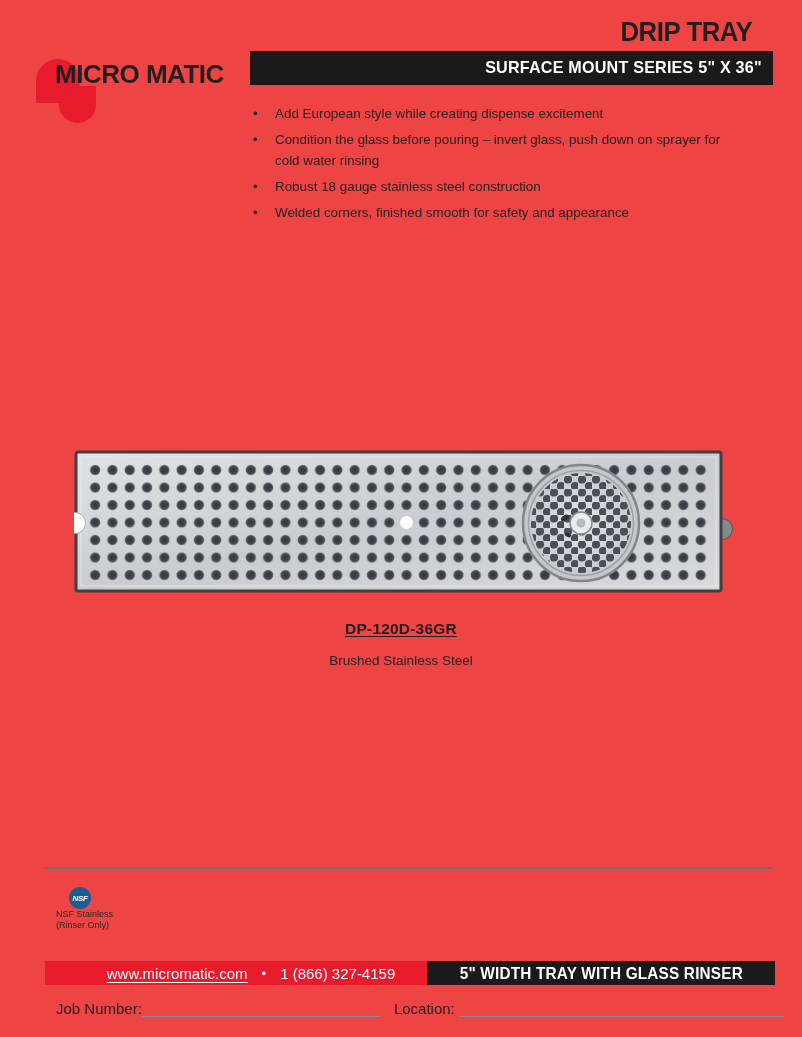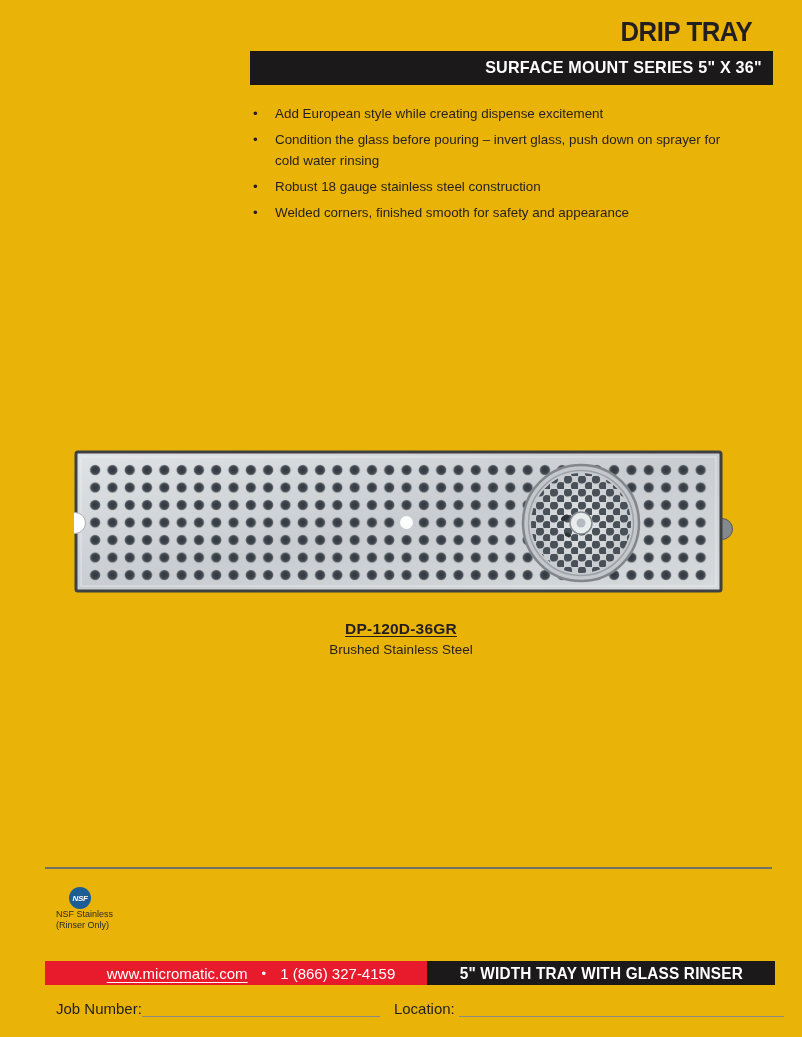--- a/index.html
+++ b/index.html
@@ -1,17 +1,17 @@
 <!DOCTYPE html>
 <html><head>
 <meta charset="utf-8">
 <style>
   html,body{margin:0;padding:0;background:#ffffff;}
   .page{
-    position:relative;width:802px;height:1037px;background:#eab308;overflow:hidden;
+    position:relative;width:802px;height:1037px;background:#ef4444;overflow:hidden;
     font-family:"Liberation Sans","DejaVu Sans",sans-serif;color:#231f20;
   }
   
   .doc-title{
     position:absolute;top:16px;right:50px;font-size:28px;font-weight:700;
     letter-spacing:-.5px;transform:scaleX(.92);transform-origin:right center;color:#231f20;
   }
   .logo{position:absolute;left:36px;top:57px;width:200px;height:62px;}
   .logo .drop1{position:absolute;left:0;top:2px;width:44px;height:44px;background:#e71b2c;
     border-radius:50% 50% 50% 0;}
@@ -28,21 +28,21 @@
   
   .bullets{position:absolute;left:253px;top:103px;width:470px;list-style:none;margin:0;padding:0;}
   .bullets li{display:flex;margin-bottom:5px;font-size:13.4px;line-height:21px;color:#231f20;}
   .bullets .marker{width:22px;flex:none;font-size:13.4px;}
   .bullets .btext{width:448px;}
   
   .tray-wrap{position:absolute;left:74px;top:450px;width:660px;height:143px;}
   
   .product-block{position:absolute;left:0;top:620px;width:802px;text-align:center;}
   .product-model{font-size:15.5px;font-weight:700;text-decoration:underline;
-    text-underline-offset:2px;letter-spacing:.2px;margin-bottom:4px;}
+    text-underline-offset:2px;letter-spacing:.2px;margin-bottom:15px;}
   .product-finish{font-size:13.5px;}
   
   .divider{position:absolute;left:45px;top:867px;width:727px;height:2px;background:#6f6f6f;}
   .nsf-row{position:absolute;left:47px;top:887px;display:flex;align-items:center;flex-direction:column;}
   .nsf-badge{width:22px;height:22px;border-radius:50%;background:#1c5d94;flex:none;
     display:flex;align-items:center;justify-content:center;color:#fff;font-size:8px;
     font-weight:700;font-style:italic;letter-spacing:-.3px;}
   .nsf-text{margin-left:9px;font-size:9px;line-height:10.5px;color:#2a2a2a;}
   
   .footer-red{
@@ -65,20 +65,25 @@
   .form-row .fill2{flex:1;margin-left:4px;}
   .form-row .lbl{white-space:nowrap;}
 </style>
 </head>
 <body>
 
 <div class="page">
 
   <div class="doc-title">DRIP TRAY</div>
 
+  <div class="logo">
+    <div class="drop1"></div>
+    <div class="drop2"></div>
+    <div class="logo-text">MICRO MATIC</div>
+  </div>
 
   <div class="header-bar">
     <span>SURFACE MOUNT SERIES 5" X 36"</span>
   </div>
 
   <ul class="bullets">
     <li>
       <span class="marker">•</span>
       <span class="btext">Add European style while creating dispense excitement</span>
     </li>

